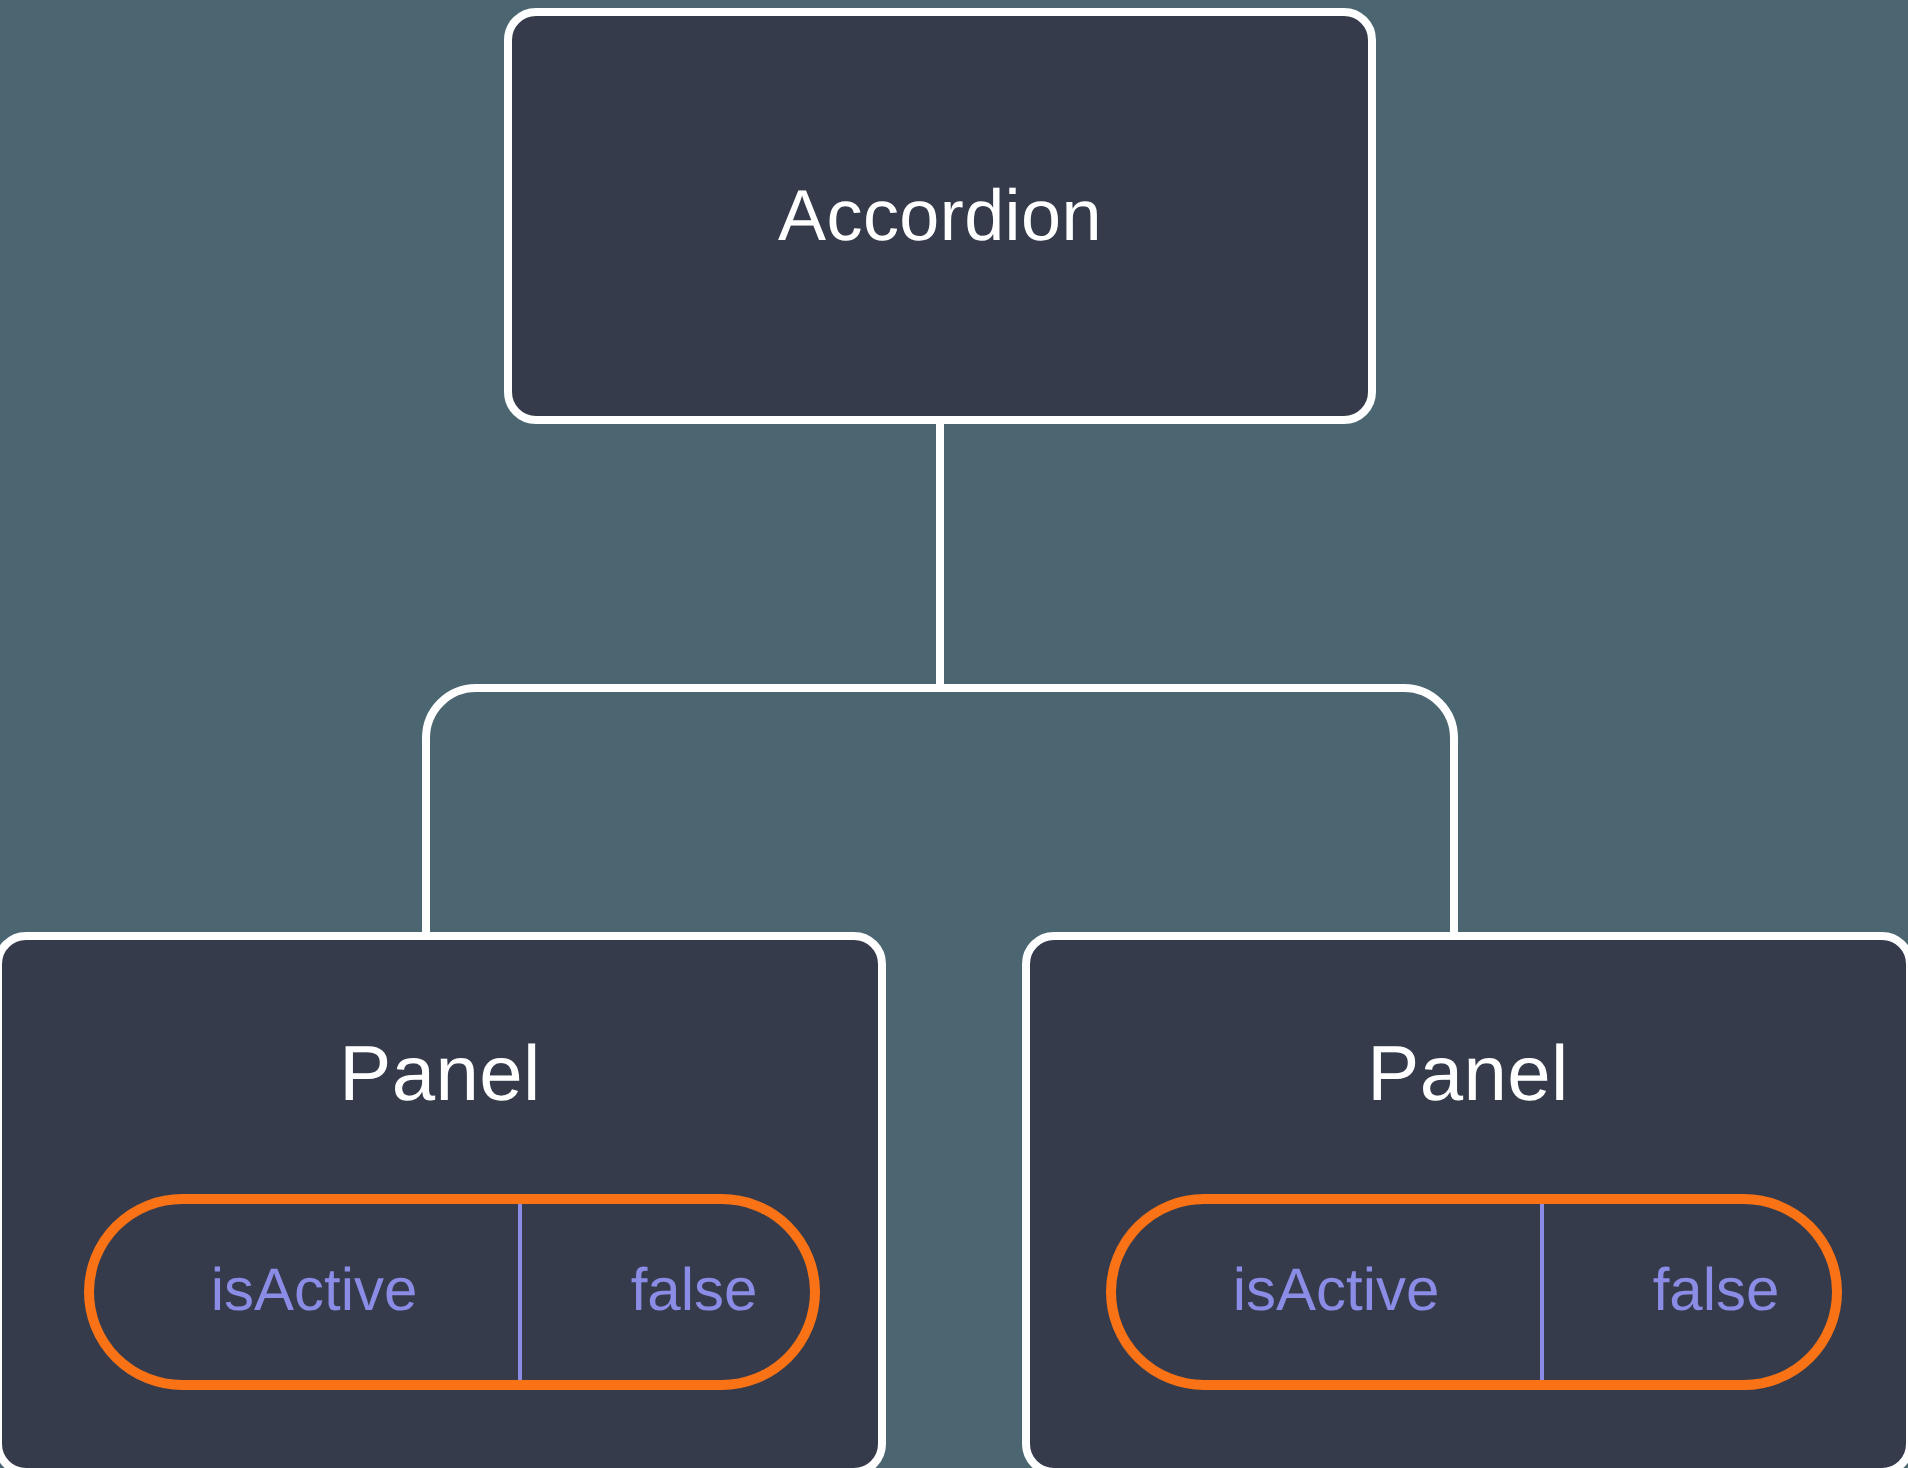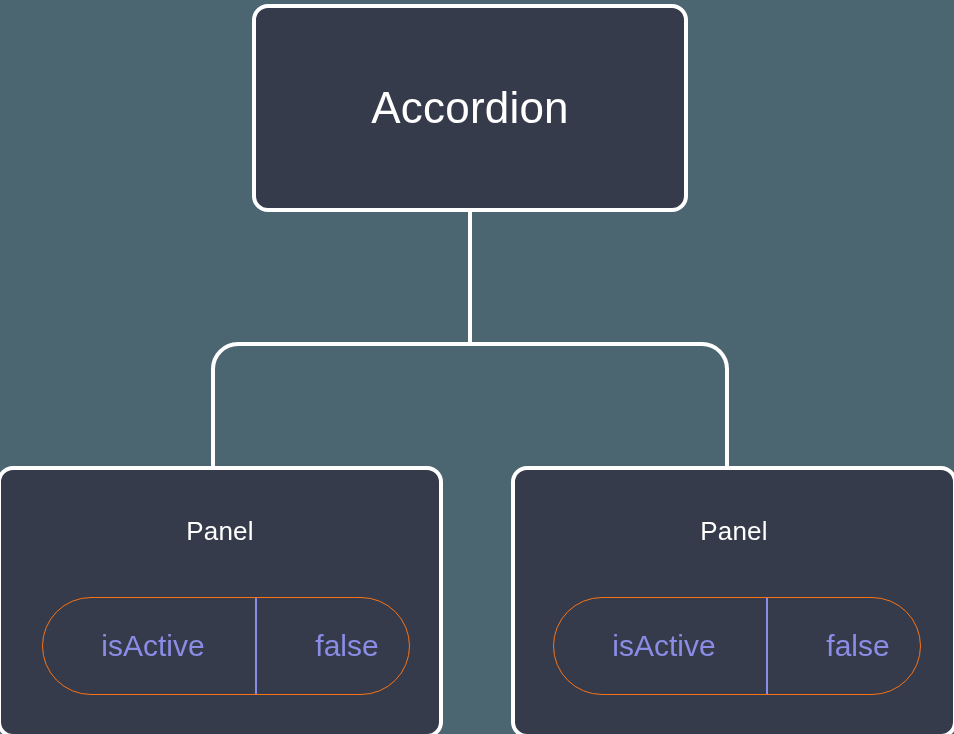--- a/index.html
+++ b/index.html
@@ -47,51 +47,51 @@
   .node-root {
     left: 252px;
     top: 4px;
     width: 436px;
     height: 208px;
     justify-content: center;
   }
 
   .node-title {
     color: #ffffff;
-    font-size: 44px;
+    font-size: 36px;
     font-weight: 400;
     letter-spacing: 0.2px;
     line-height: 1;
     white-space: nowrap;
   }
 
   .node-panel {
     width: 446px;
     height: 272px;
     padding-top: 48px;
   }
   .node-panel .node-title {
-    font-size: 26px;
+    font-size: 39px;
   }
 
   .node-panel-left {
     left: -3px;
     top: 466px;
   }
   .node-panel-right {
     left: 511px;
     top: 466px;
   }
 
   
   .prop-pill {
     position: absolute;
     box-sizing: border-box;
     height: 98px;
-    border: 1px solid #f97316;
+    border: 5px solid #f97316;
     border-radius: 49px;
     display: flex;
     align-items: stretch;
     background: transparent;
   }
   .node-panel-left .prop-pill {
     left: 41px;
     top: 127px;
     width: 368px;
   }

